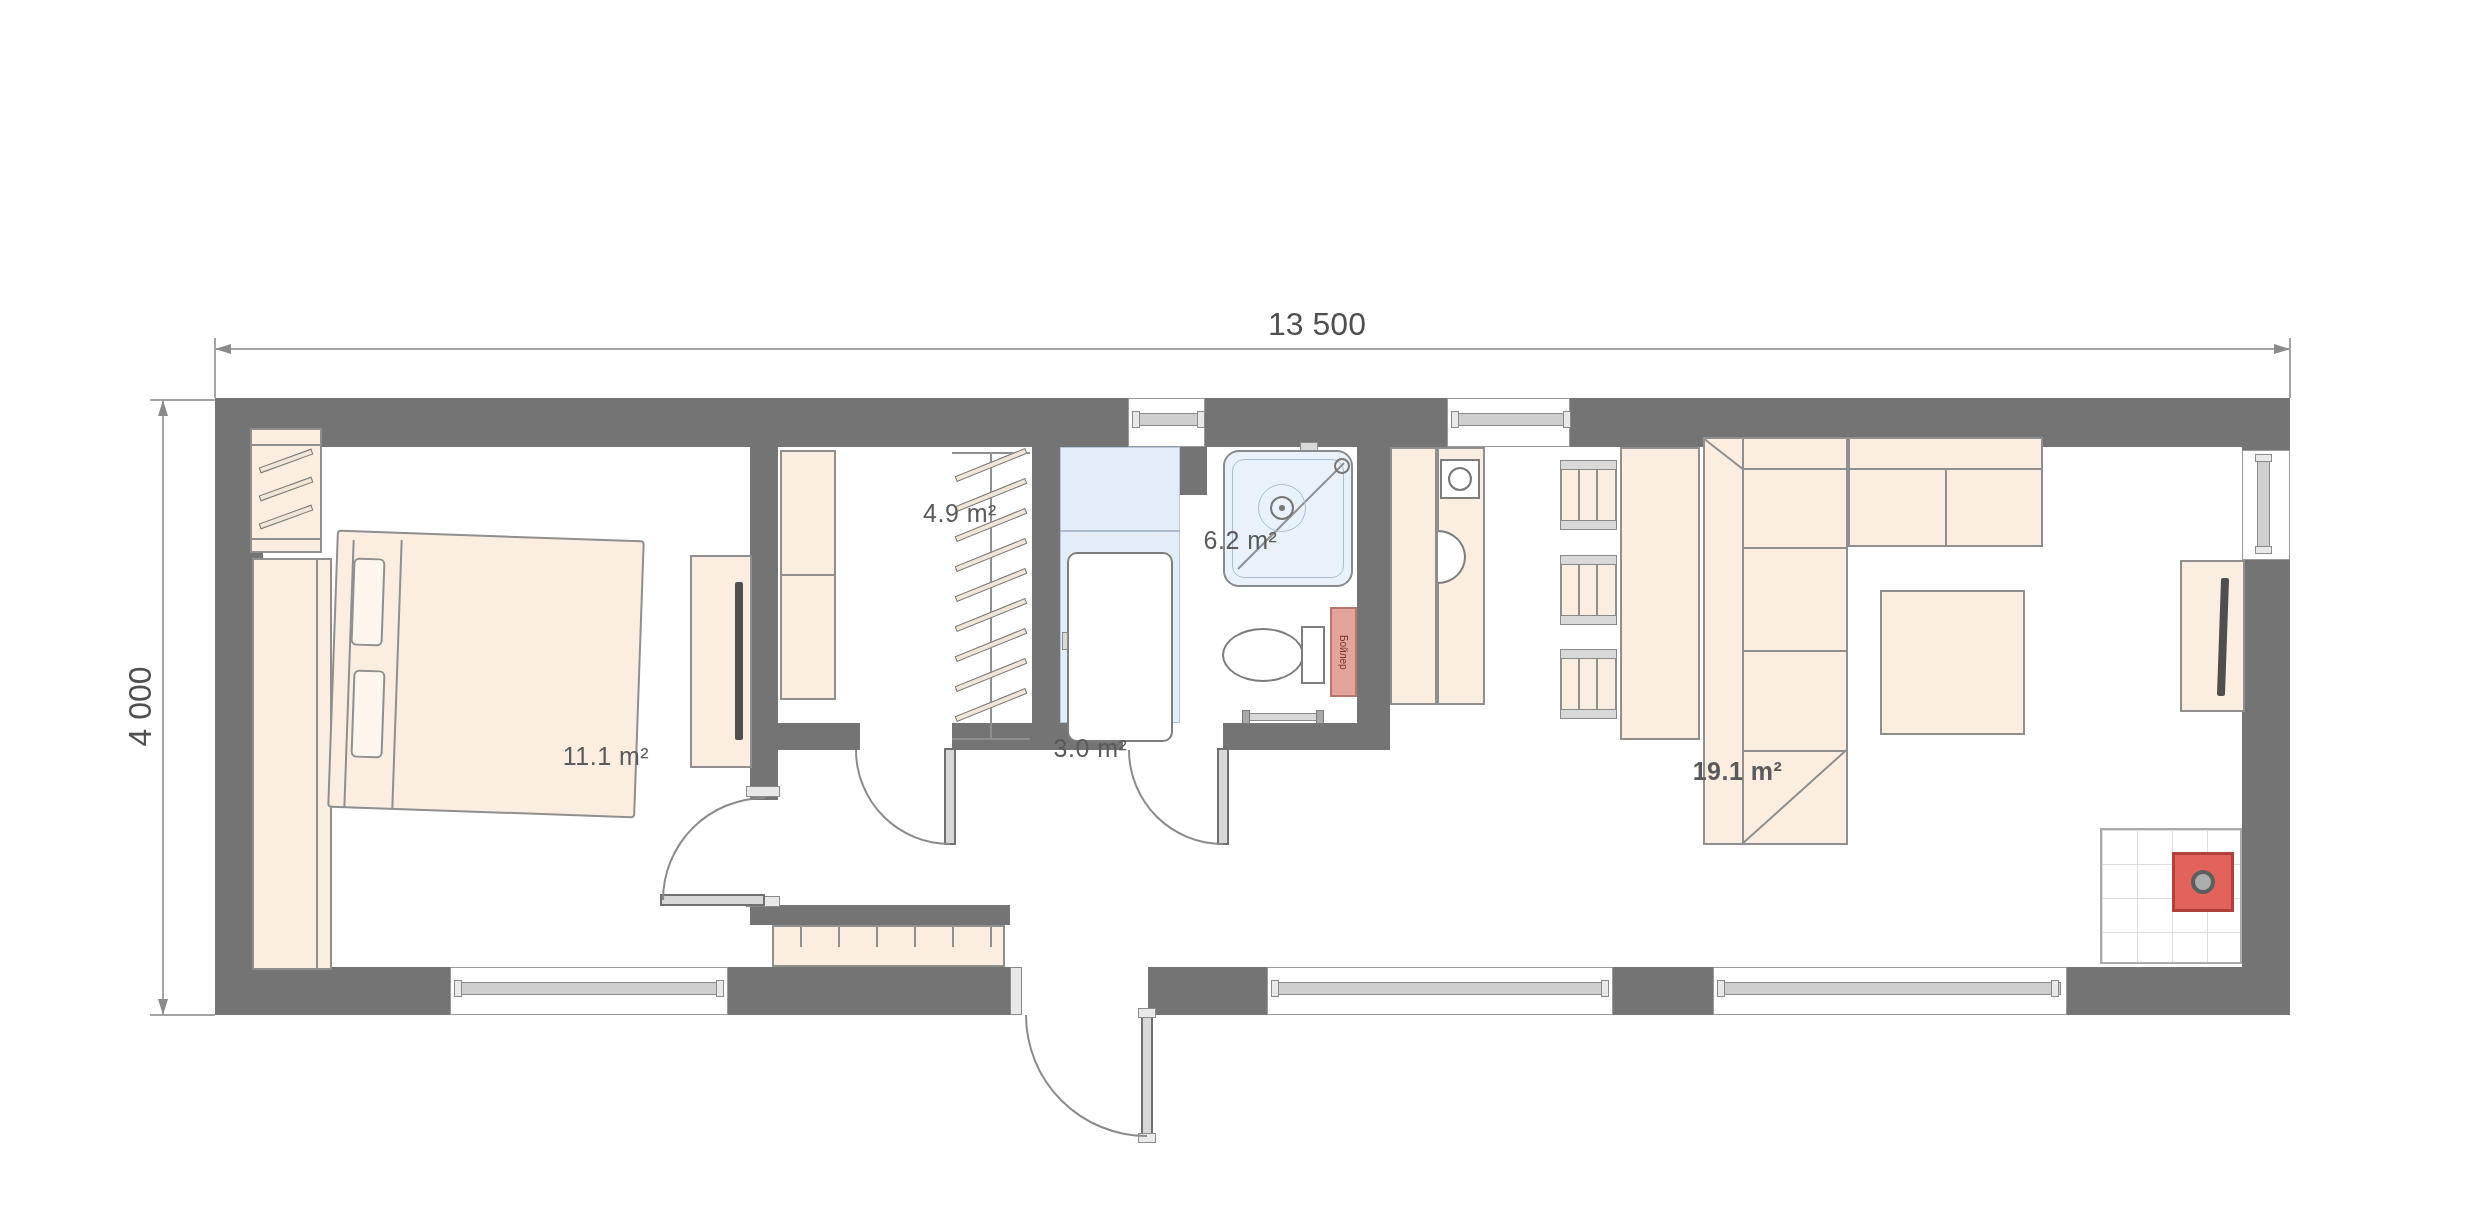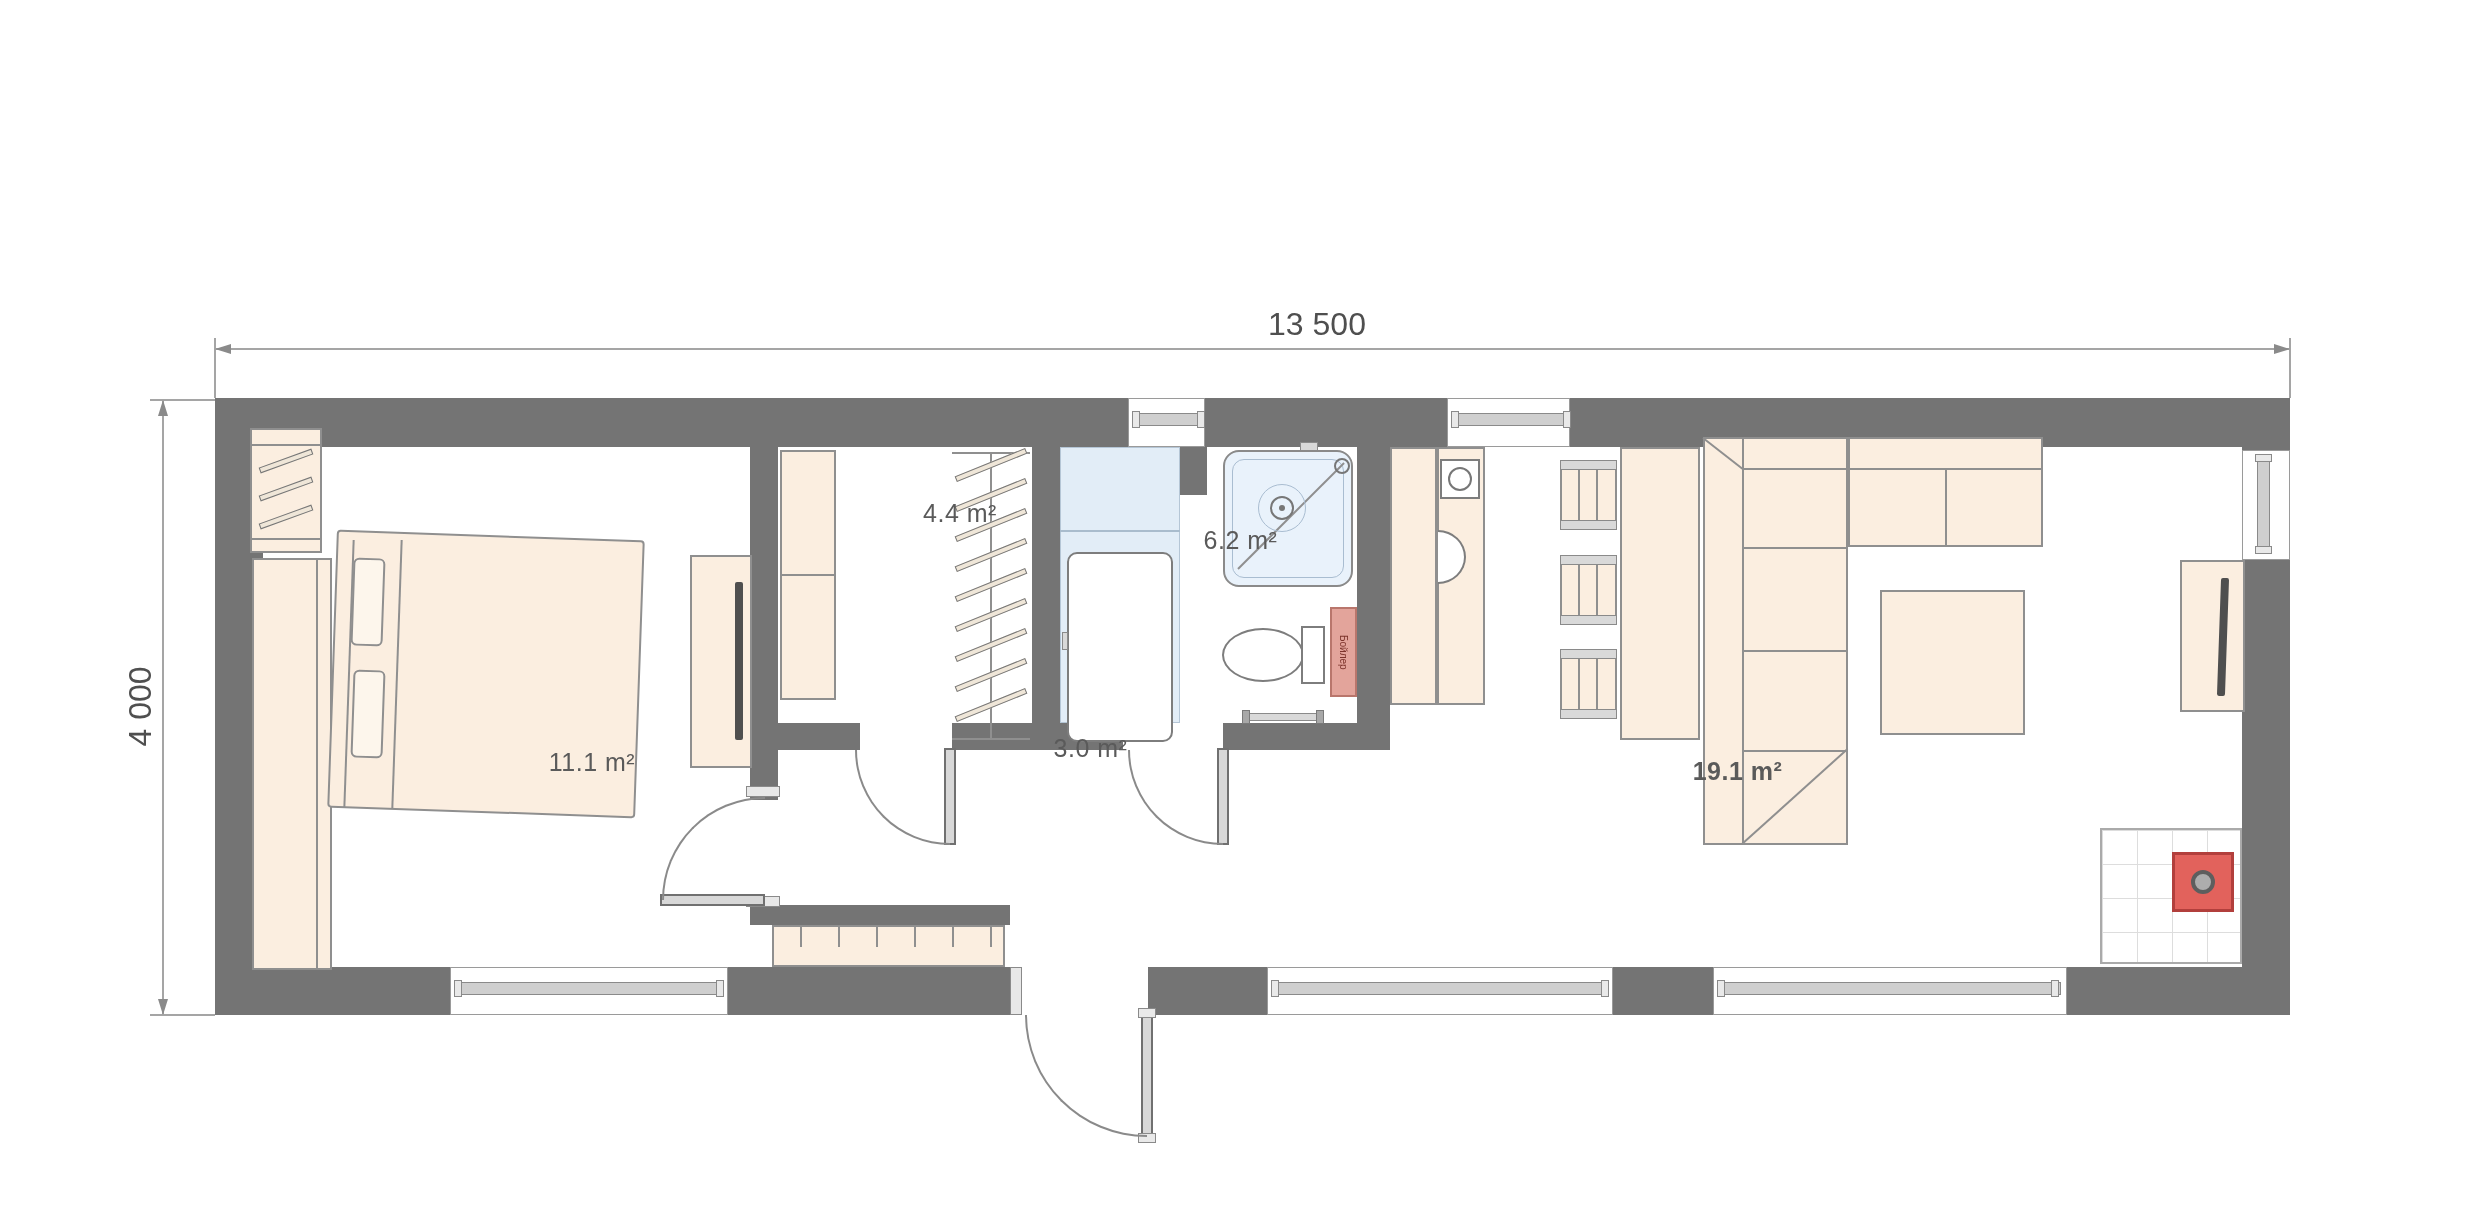--- a/index.html
+++ b/index.html
@@ -40,21 +40,21 @@
   .dim{background:#a5a5a5;}
   .arr-l{width:0;height:0;border-top:5px solid transparent;border-bottom:5px solid transparent;border-right:16px solid #8a8a8a;}
   .arr-r{width:0;height:0;border-top:5px solid transparent;border-bottom:5px solid transparent;border-left:16px solid #8a8a8a;}
   .arr-u{width:0;height:0;border-left:5px solid transparent;border-right:5px solid transparent;border-bottom:16px solid #8a8a8a;}
   .arr-d{width:0;height:0;border-left:5px solid transparent;border-right:5px solid transparent;border-top:16px solid #8a8a8a;}
 
   .plan-label{position:absolute;color:#5a5a5a;font-size:25px;text-align:center;letter-spacing:0.5px;z-index:6;}
   .dim-label{position:absolute;color:#4f4f4f;font-size:32px;text-align:center;z-index:6;}
   #lbl-width{left:1167px;top:306px;width:300px;}
   #lbl-height{left:60px;top:688px;width:160px;transform:rotate(-90deg);transform-origin:center center;}
-  #lbl-bedroom{left:492px;top:742px;width:200px;margin-top:6px;}
+  #lbl-bedroom{left:506px;top:742px;width:200px;}
   #lbl-wardrobe{left:885px;top:499px;width:150px;}
   #lbl-bathroom{left:1163px;top:526px;width:155px;}
   #lbl-hallway{left:1013px;top:734px;width:155px;}
   #lbl-living{left:1635px;top:757px;width:205px;font-weight:bold;}
   #lbl-boiler{position:absolute;left:1330px;top:607px;width:27px;height:90px;display:flex;align-items:center;justify-content:center;
      writing-mode:vertical-rl;font-size:10px;color:#7c332b;z-index:7;}
 </style>
 </head>
 <body>
 
@@ -217,19 +217,19 @@
       <div class="s dim" style="left: 150px; top: 399px; width: 65px; height: 2px;"></div>
       <div class="s dim" style="left: 150px; top: 1014px; width: 65px; height: 2px;"></div>
       <div class="s arr-u" style="left: 158px; top: 400px;"></div>
       <div class="s arr-d" style="left: 158px; top: 999px;"></div>
     </div>
 
   <div id="lbl-width" class="dim-label">13 500</div>
   <div id="lbl-height" class="dim-label">4 000</div>
 
   <div id="lbl-bedroom" class="plan-label">11.1 m²</div>
-  <div id="lbl-wardrobe" class="plan-label">4.4 m²</div>
+  <div id="lbl-wardrobe" class="plan-label">4.9 m²</div>
   <div id="lbl-bathroom" class="plan-label">6.2 m²</div>
   <div id="lbl-hallway" class="plan-label">3.0 m²</div>
   <div id="lbl-living" class="plan-label">19.1 m²</div>
 
   <div id="lbl-boiler">Бойлер</div>
 </div>
 
 </body></html>

